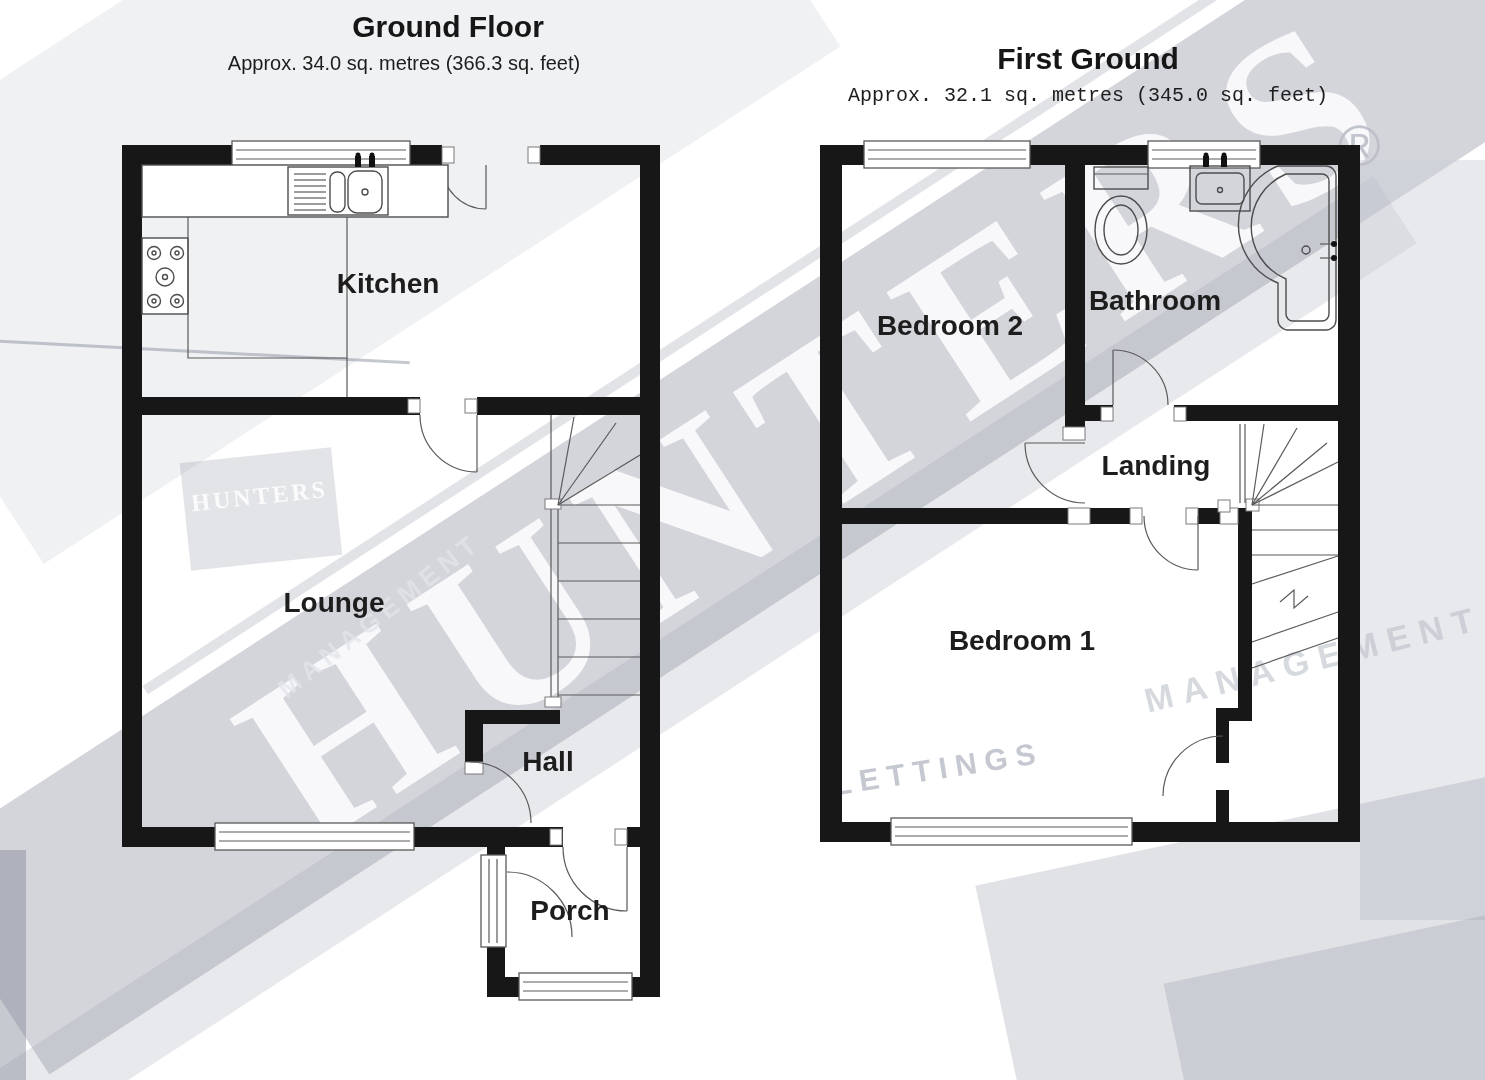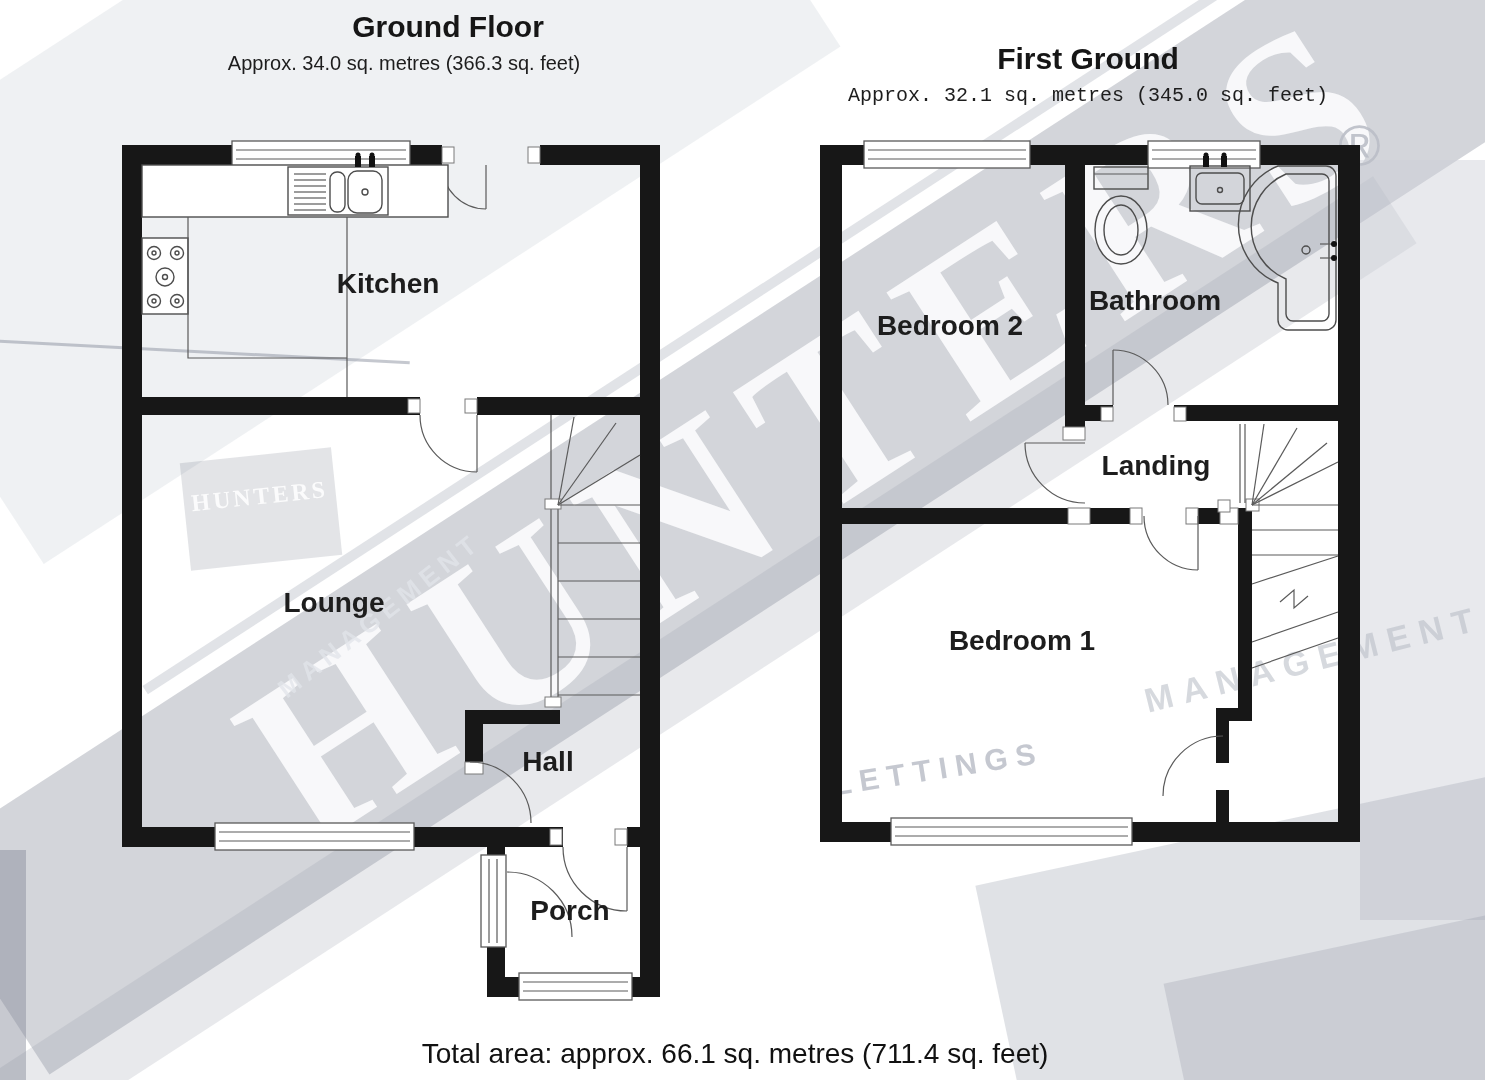--- a/index.html
+++ b/index.html
@@ -79,21 +79,20 @@
     <div class="wm-lettings">LETTINGS</div>
     <div class="wm-mgmt-right">MANAGEMENT</div>
     <div class="wm-mgmt-left">MANAGEMENT</div>
     <div class="wm-reg">®</div>
   </div>
 
   <div class="hdr floor-title" style="left:404px;top:10px;margin-left:44px;">Ground Floor</div>
   <div class="hdr floor-sub" style="left:404px;top:52px;">Approx. 34.0 sq. metres (366.3 sq. feet)</div>
   <div class="hdr floor-title" style="left:1088px;top:42px;">First Ground</div>
   <div class="hdr floor-sub" style="left:1088px;top:84px;font-family:Liberation Mono, monospace;">Approx. 32.1 sq. metres (345.0 sq. feet)</div>
-  <div class="hdr total-line" style="left:735px;top:1038px;">Total area: approx. 66.1 sq. metres (711.4 sq. feet)</div>
 
   <svg class="plan" viewBox="0 0 1485 1080">
 
     <g>
       <g>
         <rect class="wall" x="122" y="145" width="113" height="20"></rect>
         <rect class="wall" x="408" y="145" width="34" height="20"></rect>
         <rect class="wall" x="540" y="145" width="120" height="20"></rect>
         <rect class="wall" x="122" y="145" width="20" height="702"></rect>
         <rect class="wall" x="640" y="145" width="20" height="852"></rect>

